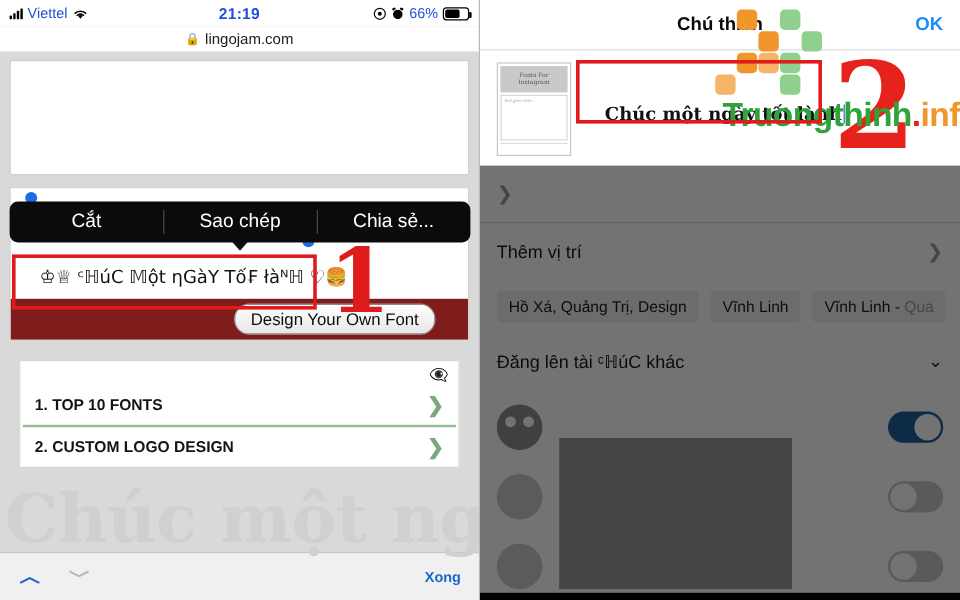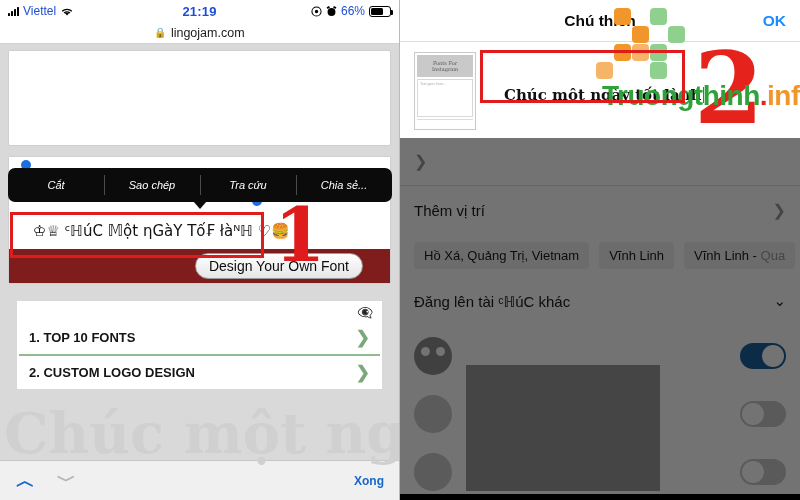--- a/index.html
+++ b/index.html
@@ -59,21 +59,21 @@
   .tool-card { position: relative; padding: 0; margin-bottom: 8px; }
 
   
   .edit-menu {
     position: absolute; left: 8px; top: 168px; width: 384px; height: 34px;
     background: #0b0b0b; border-radius: 7px; display: flex; align-items: stretch;
     z-index: 9;
   }
   .edit-menu .mi {
     flex: 1; display: flex; align-items: center; justify-content: center;
-    color: #fff; font-size: 11px; position: relative; font-style: italic;
+    color: #fff; font-size: 16px; position: relative;
   }
   .edit-menu .mi + .mi::before {
     content: ""; position: absolute; left: 0; top: 7px; bottom: 7px;
     width: 1px; background: #4a4a4a;
   }
   .edit-menu::after {
     content: ""; position: absolute; left: 50%; margin-left: -7px; bottom: -7px;
     width: 0; height: 0; border-left: 7px solid transparent;
     border-right: 7px solid transparent; border-top: 8px solid #0b0b0b;
   }
@@ -312,21 +312,20 @@
           <span>2.  CUSTOM LOGO DESIGN</span>
           <span class="chev">❯</span>
         </div>
       </div>
 
     </div>
 
     <div class="edit-menu">
       <div class="mi">Cắt</div>
       <div class="mi">Sao chép</div>
-      <div class="mi">Tra cứu</div>
       <div class="mi">Chia sẻ...</div>
     </div>
 
     <div class="red-box-1"></div>
     <div class="big-num num-1">1</div>
 
     <div class="kb-bar">
       <span class="chev-up">︿</span>
       <span class="chev-down">﹀</span>
       <span class="xong">Xong</span>
@@ -357,21 +356,21 @@
 
     <div class="ig-list">
       <div class="ig-row">
         <span class="chev-r">❯</span>
       </div>
       <div class="ig-row" style="border-bottom:none;">
         <span>Thêm vị trí</span>
         <span class="chev-r">❯</span>
       </div>
       <div class="chips">
-        <span class="chip">Hồ Xá, Quảng Trị, Vietnam</span>
+        <span class="chip">Hồ Xá, Quảng Trị, Design</span>
         <span class="chip">Vĩnh Linh</span>
         <span class="chip cut"><span style="color:#1a1a1a">Vĩnh Linh - </span><span>Qua</span></span>
       </div>
 
       <div class="section-head">
         <span>Đăng lên tài ᶜℍúC khác</span>
         <span class="chev-r">⌄</span>
       </div>
 
       <div class="accounts">

